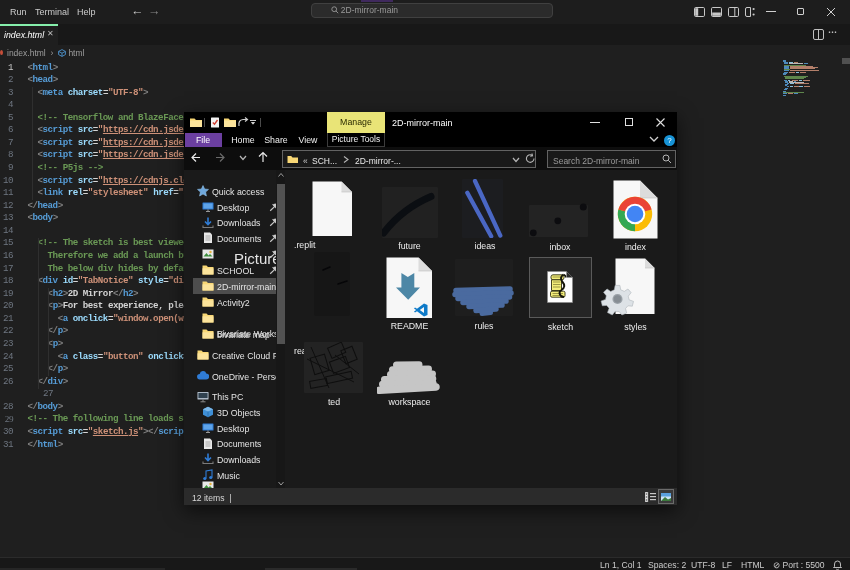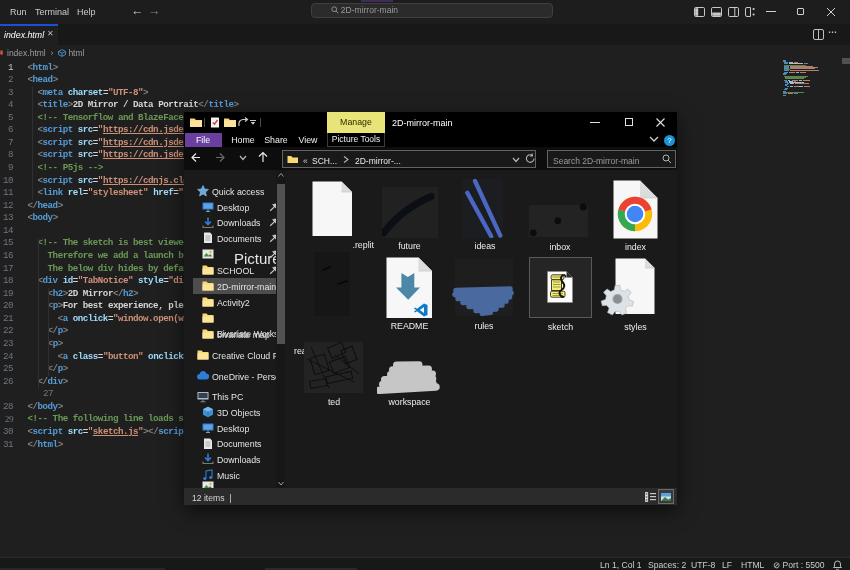--- a/index.html
+++ b/index.html
@@ -4,21 +4,21 @@
 <style>
   * { margin:0; padding:0; box-sizing:border-box; }
   html,body { width:850px; height:570px; background:#1f1f1f; overflow:hidden; }
   body { font-family:"Liberation Sans", sans-serif; position:relative; }
   .abs { position:absolute; }
   
   #titlebar { left:0; top:0; width:850px; height:24px; background:#1d1d1d; color:#cccccc; font-size:9px; }
   #titlebar .menu { top:7px; }
   #cmdbox { left:310.5px; top:3px; width:242px; height:14.5px; background:#2b2b2b; border:1px solid #404040; border-radius:4px; color:#9a9a9a; font-size:8.5px; text-align:left; padding-left:19px; line-height:13px; }
   #tabbar { left:0; top:24px; width:850px; height:21px; background:#181818; }
-  #tab1 { left:0; top:0; width:58px; height:21px; background:#1f1f1f; border-top:2px solid #1d4ed8; color:#ffffff; font-size:8.8px; font-style:italic; }
+  #tab1 { left:0; top:0; width:58px; height:21px; background:#1f1f1f; border-top:2px solid #86efac; color:#ffffff; font-size:8.8px; font-style:italic; }
   #breadcrumb { left:0; top:45px; width:850px; height:15px; background:#1f1f1f; color:#9d9d9d; font-size:8.5px; }
   
   #editor { left:0; top:61.5px; width:850px; height:495px; background:#1f1f1f; font-family:"Liberation Mono", monospace; font-size:9.2px; font-weight:bold; letter-spacing:-0.49px; line-height:12.57px; white-space:pre; }
   .ln { position:absolute; left:0; width:13px; text-align:right; color:#6e7681; font-weight:normal; }
   .cl { position:absolute; left:27.5px; }
   .p  { color:#808080; }
   .t  { color:#569cd6; }
   .a  { color:#9cdcfe; }
   .s  { color:#ce9178; }
   .u  { color:#ce9178; text-decoration:underline; }
@@ -88,21 +88,20 @@
       </svg> html</div>
 </div>
 
 <div id="editor" class="abs"><div class="ln" style="top:0.00px;"><span style="color:#c6c6c6;">1</span></div>
 <div class="cl" style="top:0.00px;"><span class="p">&lt;</span><span class="t">html</span><span class="p">&gt;</span></div>
 <div class="ln" style="top:12.57px;"><span>2</span></div>
 <div class="cl" style="top:12.57px;"><span class="p">&lt;</span><span class="t">head</span><span class="p">&gt;</span></div>
 <div class="ln" style="top:25.14px;"><span>3</span></div>
 <div class="cl" style="top:25.14px;"><span class="w">&nbsp;&nbsp;</span><span class="p">&lt;</span><span class="t">meta</span><span class="w">&nbsp;</span><span class="a">charset</span><span class="w">=</span><span class="s">"UTF-8"</span><span class="p">&gt;</span></div>
 <div class="ln" style="top:37.71px;"><span>4</span></div>
-<div class="cl" style="top:37.71px;"><span class="w">&nbsp;&nbsp;</span><span class="p">&lt;</span><span class="t">title</span><span class="p">&gt;</span><span class="w">2D&nbsp;Mirror&nbsp;/&nbsp;Data&nbsp;Portrait</span><span class="p">&lt;/</span><span class="t">title</span><span class="p">&gt;</span></div>
 <div class="ln" style="top:50.28px;"><span>5</span></div>
 <div class="cl" style="top:50.28px;"><span class="w">&nbsp;&nbsp;</span><span class="c">&lt;!--&nbsp;Tensorflow&nbsp;and&nbsp;BlazeFace&nbsp;libraries&nbsp;--&gt;</span></div>
 <div class="ln" style="top:62.85px;"><span>6</span></div>
 <div class="cl" style="top:62.85px;"><span class="w">&nbsp;&nbsp;</span><span class="p">&lt;</span><span class="t">script</span><span class="w">&nbsp;</span><span class="a">src</span><span class="w">=</span><span class="s">"</span><span class="u">https://cdn.jsdelivr.net/npm/@tensorflow/tfjs</span><span class="s">"</span><span class="p">&gt;&lt;/</span><span class="t">script</span><span class="p">&gt;</span></div>
 <div class="ln" style="top:75.42px;"><span>7</span></div>
 <div class="cl" style="top:75.42px;"><span class="w">&nbsp;&nbsp;</span><span class="p">&lt;</span><span class="t">script</span><span class="w">&nbsp;</span><span class="a">src</span><span class="w">=</span><span class="s">"</span><span class="u">https://cdn.jsdelivr.net/npm/@tensorflow-models/blazeface</span><span class="s">"</span><span class="p">&gt;&lt;/</span><span class="t">script</span><span class="p">&gt;</span></div>
 <div class="ln" style="top:87.99px;"><span>8</span></div>
 <div class="cl" style="top:87.99px;"><span class="w">&nbsp;&nbsp;</span><span class="p">&lt;</span><span class="t">script</span><span class="w">&nbsp;</span><span class="a">src</span><span class="w">=</span><span class="s">"</span><span class="u">https://cdn.jsdelivr.net/npm/@tensorflow/tfjs-core</span><span class="s">"</span><span class="p">&gt;&lt;/</span><span class="t">script</span><span class="p">&gt;</span></div>
 <div class="ln" style="top:100.56px;"><span>9</span></div>
 <div class="cl" style="top:100.56px;"><span class="w">&nbsp;&nbsp;</span><span class="c">&lt;!--&nbsp;P5js&nbsp;--&gt;</span></div>
@@ -427,21 +426,21 @@
       <circle cx="8.5" cy="4" r="1.2" fill="#e8b33c"></circle>
     </svg>
     <div class="xr" style="left:92px;top:58px;width:9px;height:318px;background:#171717;"></div>
     <svg class="xr" style="left:93.5px;top:60px;" width="6" height="6" viewBox="0 0 6 6">
       <path d="M0.5 4.5 L3 1.5 L5.5 4.5" stroke="#9a9a9a" stroke-width="1" fill="none"></path>
     </svg>
     <div class="xr" style="left:92.5px;top:72px;width:8px;height:160px;background:#525252;"></div>
     <svg class="xr" style="left:93.5px;top:369px;" width="6" height="6" viewBox="0 0 6 6">
       <path d="M0.5 1 L3 4 L5.5 1" stroke="#9a9a9a" stroke-width="1" fill="none"></path>
     </svg>
-    <div class="xr" style="left:110px;top:127.6px;width:80px;text-align:right;font-size:8.8px;color:#eeeeee;">.replit</div>
+    <div class="xr" style="left:110px;top:127.6px;width:80px;text-align:left;font-size:8.8px;color:#eeeeee;">.replit</div>
     <div class="xr" style="left:185.5px;top:129.3px;width:80px;text-align:center;font-size:8.8px;color:#eeeeee;">future</div>
     <div class="xr" style="left:261px;top:129.3px;width:80px;text-align:center;font-size:8.8px;color:#eeeeee;">ideas</div>
     <div class="xr" style="left:336px;top:129.6px;width:80px;text-align:center;font-size:8.8px;color:#eeeeee;">inbox</div>
     <div class="xr" style="left:411.5px;top:129.6px;width:80px;text-align:center;font-size:8.8px;color:#eeeeee;">index</div>
     <div class="xr" style="left:110px;top:208.5px;width:80px;text-align:left;font-size:8.8px;color:#eeeeee;margin-top:25px;">read</div>
     <div class="xr" style="left:185.5px;top:208.5px;width:80px;text-align:center;font-size:8.8px;color:#eeeeee;">README</div>
     <div class="xr" style="left:260px;top:209px;width:80px;text-align:center;font-size:8.8px;color:#eeeeee;">rules</div>
     <div class="xr" style="left:336.5px;top:210px;width:80px;text-align:center;font-size:8.8px;color:#eeeeee;">sketch</div>
     <div class="xr" style="left:411.5px;top:210px;width:80px;text-align:center;font-size:8.8px;color:#eeeeee;">styles</div>
     <div class="xr" style="left:110px;top:285px;width:80px;text-align:center;font-size:8.8px;color:#eeeeee;">ted</div>

